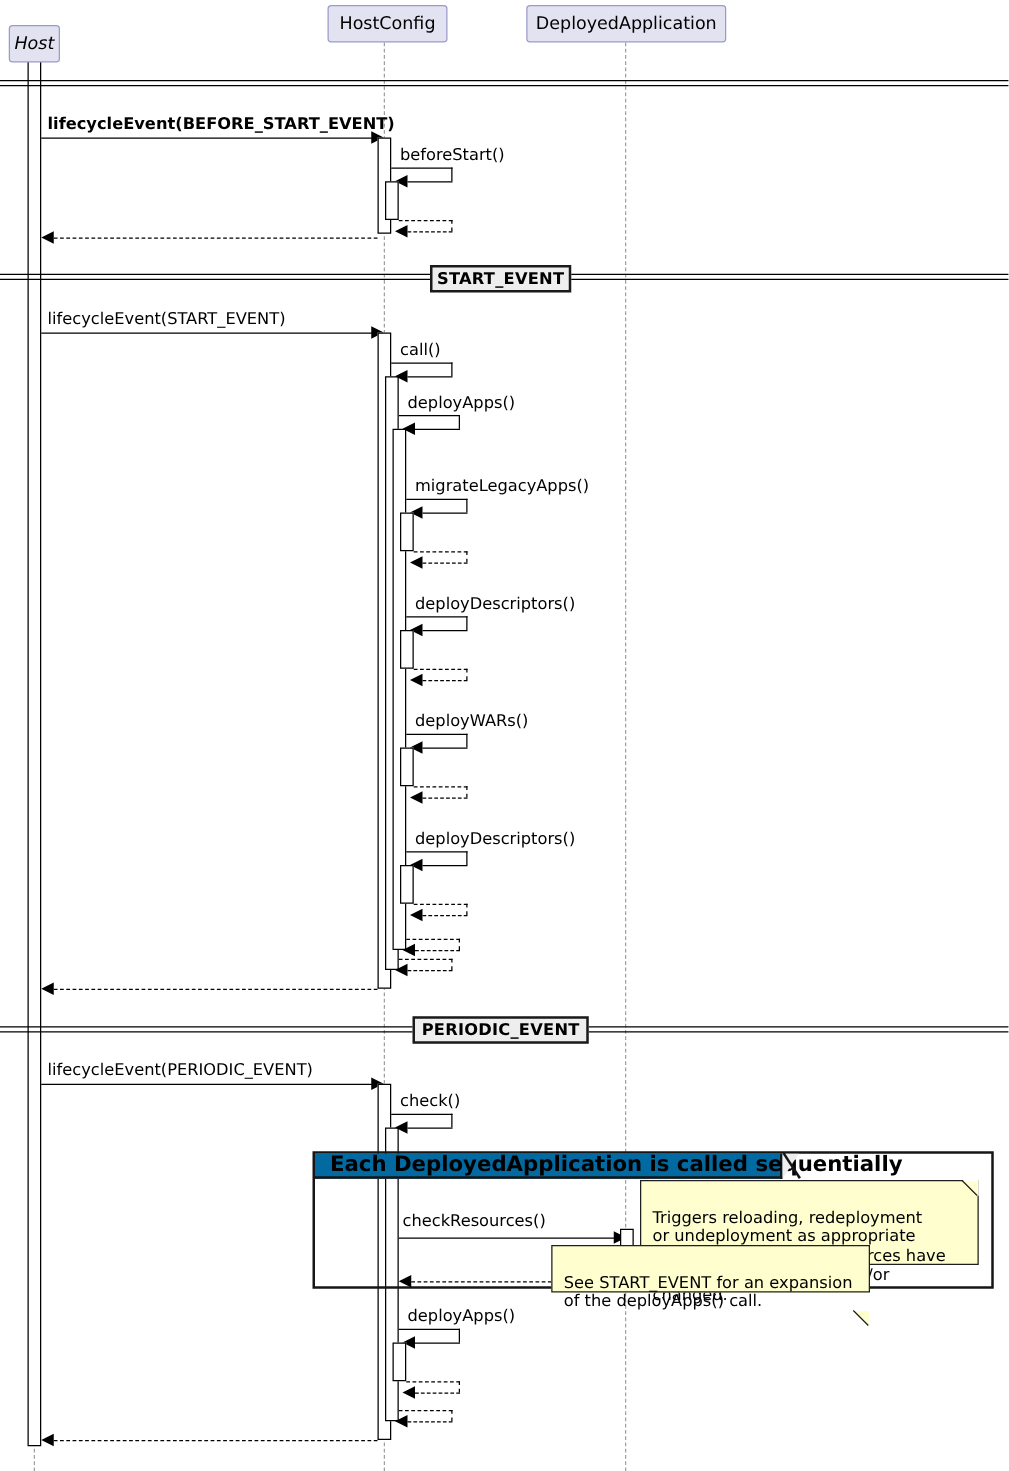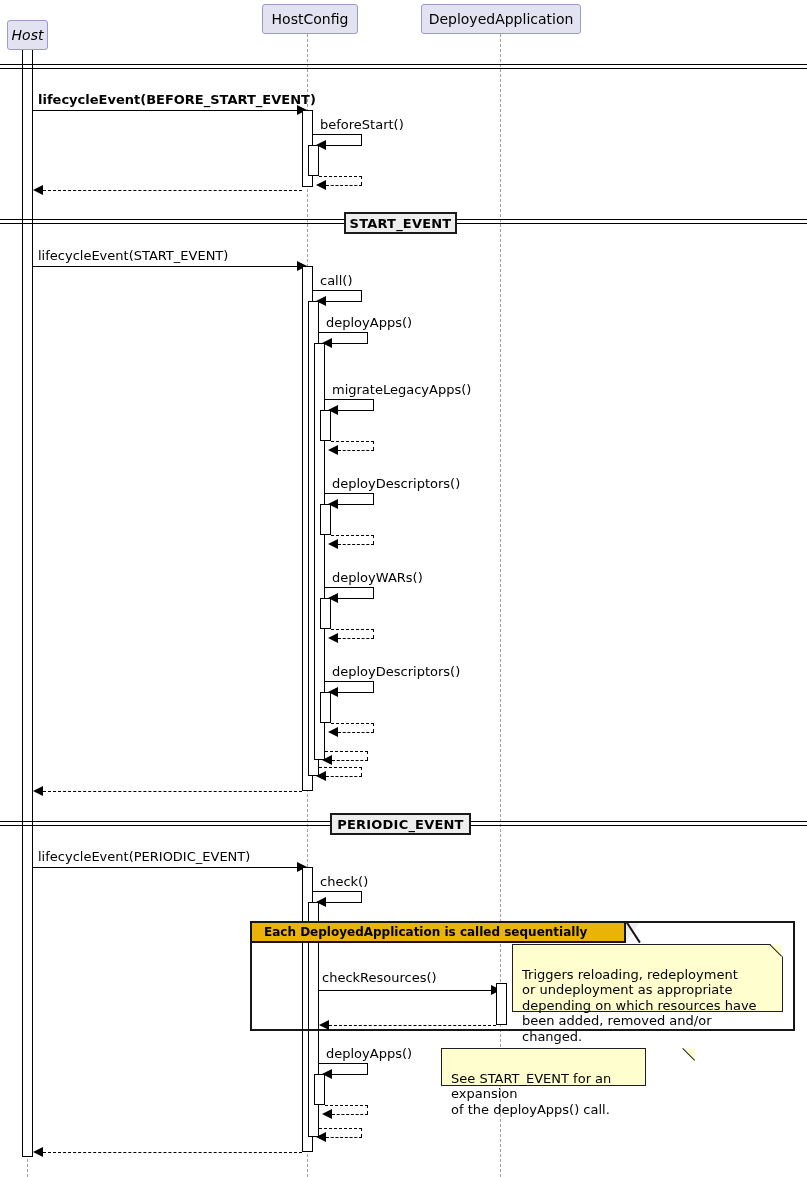--- a/index.html
+++ b/index.html
@@ -115,25 +115,25 @@
   
   .group-frame {
     position: absolute;
     box-sizing: border-box;
     border: 2px solid #161616;
     background: transparent;
   }
   .group-header {
     position: absolute;
     box-sizing: border-box;
-    background: #eab308;
+    background: #0369a1;
     border-right: 2px solid #161616;
     border-bottom: 2px solid #161616;
     color: #000000;
-    font-size: 12px;
+    font-size: 17px;
     font-weight: bold;
     display: flex;
     align-items: center;
     padding-left: 12px;
     white-space: nowrap;
   }
   .group-header-corner {
     position: absolute;
     width: 0;
     height: 0;
@@ -379,21 +379,21 @@
 
   <div class="msg-label" style="left:326px; top:1047px;">
     <span>deployApps()</span>
   </div>
   <div class="msg-line" style="left:319px; top:1063px; width:49px;"></div>
   <div class="msg-vert" style="left:367px; top:1063px; height:11px;"></div>
   <div class="msg-line" style="left:332px; top:1074px; width:36px;"></div>
   <div class="arrow-left" style="left:322px; top:1069px;"></div>
   <div class="activation" style="left:314px; top:1074px; width:11px; height:31px;"></div>
 
-  <div class="note" style="left:441px; top:1048px; width:205px; height:38px;">
+  <div class="note" style="left:441px; top:996px; width:255px; height:38px;">
     <span>See START_EVENT for an expansion
 of the deployApps() call.</span>
   </div>
   <div class="note-fold-mask" style="left:683px; top:1048px;"></div>
   <div class="note-fold" style="left:683px; top:1049px;"></div>
   <div class="note-fold-edge" style="left:683px; top:1048px;"></div>
 
   <div class="msg-line dashed" style="left:325px; top:1105px; width:43px;"></div>
   <div class="msg-vert dashed" style="left:367px; top:1105px; height:9px;"></div>
   <div class="msg-line dashed" style="left:332px; top:1114px; width:36px;"></div>

